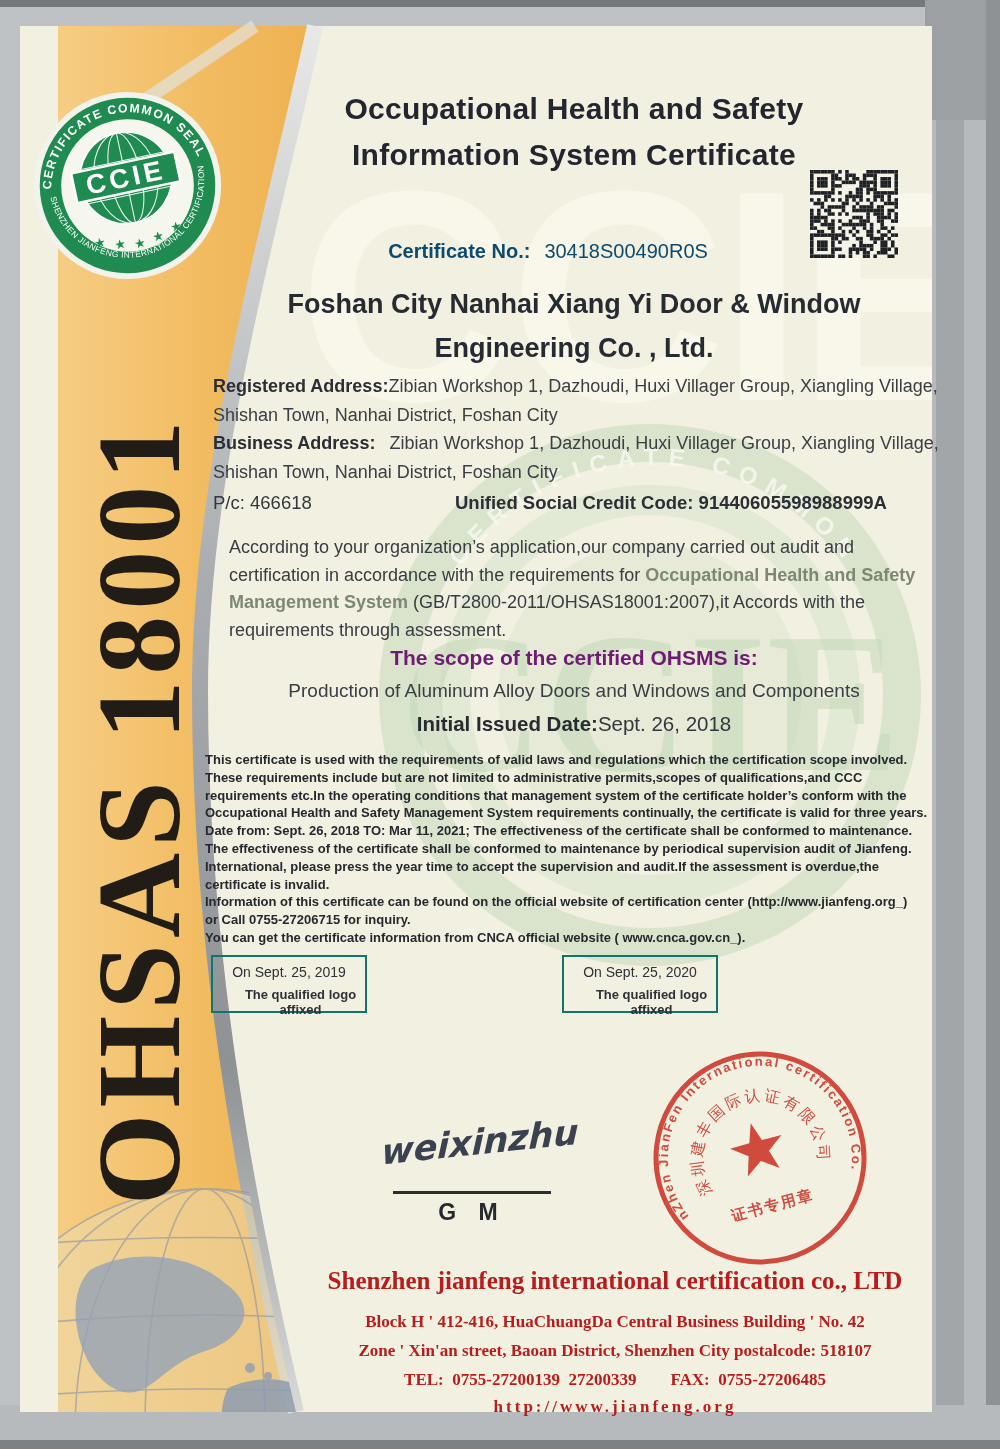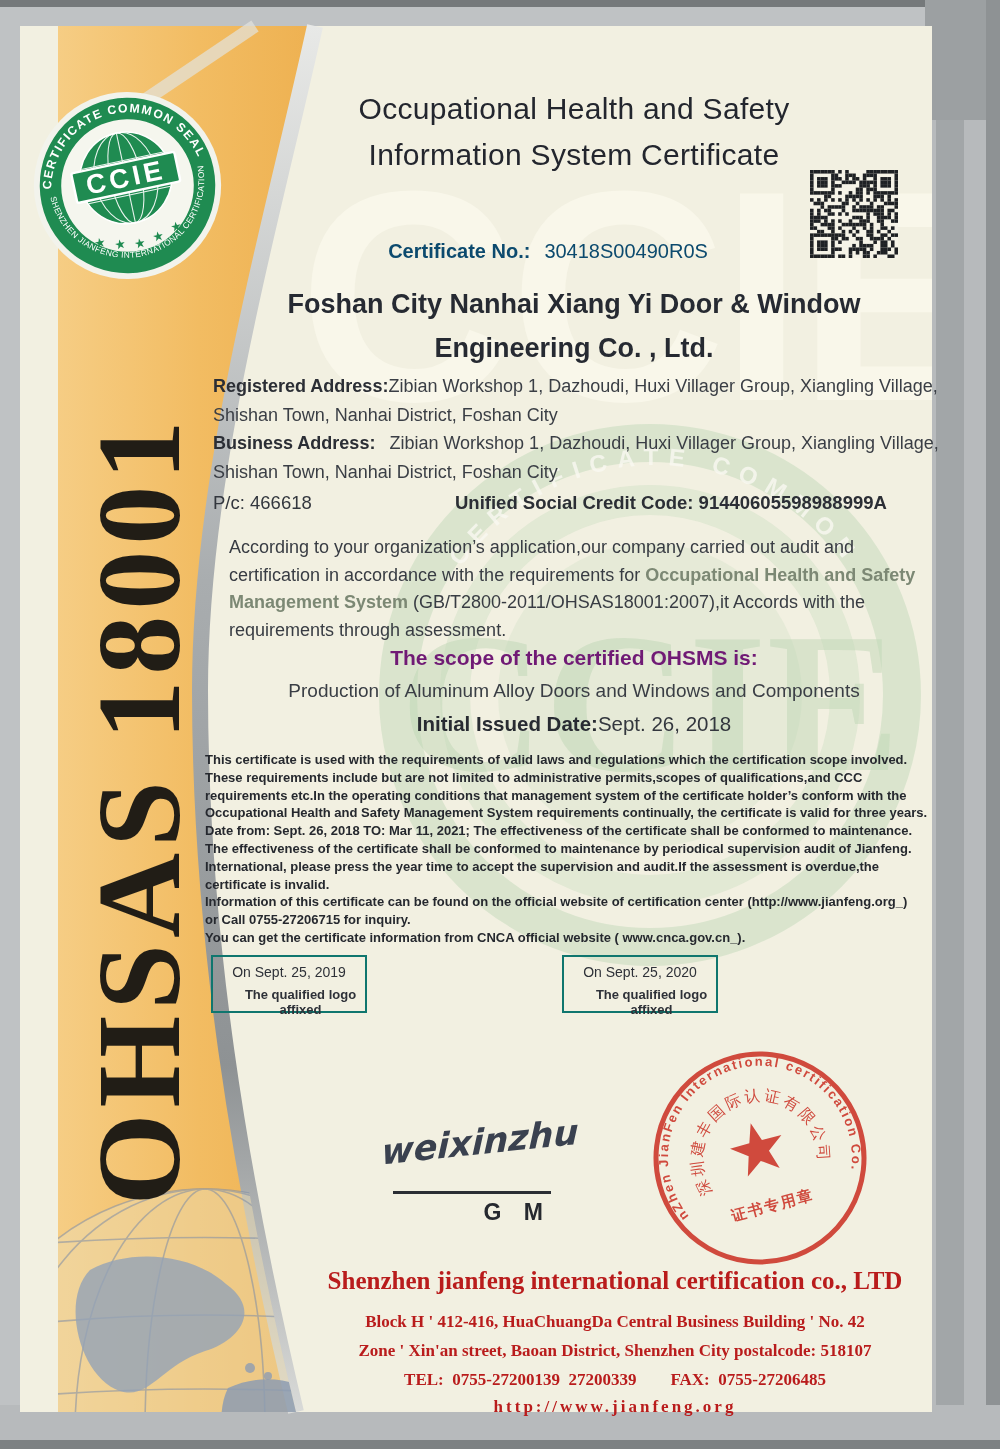--- a/index.html
+++ b/index.html
@@ -7,21 +7,21 @@
         font-family:"Liberation Sans","DejaVu Sans",sans-serif;background:#bfc2c4;}
   svg{display:block;}
   .bg{position:absolute;left:0;top:0;z-index:0;}
   .ohsas{position:absolute;left:-345px;top:735px;width:970px;height:150px;line-height:150px;
          z-index:2;transform:rotate(-90deg);text-align:center;
          font-family:"Liberation Serif","DejaVu Serif",serif;font-weight:700;
          font-size:118px;letter-spacing:6px;color:#211d16;}
   .ccie-logo{position:absolute;left:30px;top:88px;z-index:3;}
   .qr{position:absolute;left:810px;top:170px;z-index:3;}
   .title{position:absolute;left:213px;top:86px;width:722px;z-index:4;text-align:center;
-         font-size:30px;font-weight:400;color:#23262e;line-height:46px;letter-spacing:.3px;}
+         font-size:30px;font-weight:700;color:#23262e;line-height:46px;letter-spacing:.3px;}
   .certno{position:absolute;left:213px;top:240px;width:670px;z-index:4;text-align:center;
           font-size:20px;color:#0c4a6e;}
   .certno b{font-weight:700;margin-right:14px;}
   .company{position:absolute;left:213px;top:282px;width:722px;z-index:4;text-align:center;
            font-size:27px;font-weight:700;color:#262a32;line-height:44px;}
   .addr{position:absolute;left:213px;top:372px;width:726px;z-index:4;font-size:18px;
         line-height:28.5px;color:#3a3e45;}
   .addr b{color:#2b2e35;}
   .addr .gap{display:inline-block;width:14px;}
   .pcline{position:absolute;left:213px;top:492px;width:726px;z-index:4;font-size:18.5px;color:#33373e;}
@@ -40,21 +40,21 @@
              font-weight:600;line-height:17.8px;color:#25282e;white-space:pre;}
   .qbox{position:absolute;top:955px;width:152px;height:54px;z-index:4;border:2px solid #0f766e;
         text-align:center;color:#2e3138;}
   .qbox .d{font-size:14px;margin-top:7px;}
   .qbox .n{font-size:13px;font-weight:600;margin-top:7px;margin-left:23px;}
   .box1{left:211px;} .box2{left:562px;}
   .sig-hand{position:absolute;left:380px;top:1122px;width:200px;z-index:4;text-align:center;
             font-size:35px;font-style:italic;font-weight:600;color:#3a414f;
             transform:rotate(-6deg) skewX(-8deg);font-family:"DejaVu Sans",sans-serif;}
   .sig-line{position:absolute;left:393px;top:1191px;width:158px;height:3px;background:#2b2e34;z-index:4;}
-  .sig-role{position:absolute;left:393px;top:1199px;width:158px;z-index:4;text-align:right;
+  .sig-role{position:absolute;left:393px;top:1199px;width:158px;z-index:4;text-align:center;
             font-size:23px;font-weight:700;letter-spacing:8px;color:#26292f;}
   .stamp{position:absolute;left:650px;top:1048px;z-index:5;opacity:.9;mix-blend-mode:multiply;}
   .footer{position:absolute;left:295px;top:1266px;width:640px;z-index:4;text-align:center;
           font-family:"Liberation Serif","DejaVu Serif",serif;color:#b91c1c;}
   .footer .co{font-size:25px;font-weight:700;line-height:30px;}
   .footer .a1{font-size:17px;font-weight:700;margin-top:16px;}
   .footer .a2{font-size:17px;font-weight:700;margin-top:9px;}
   .footer .tf{font-size:17px;font-weight:700;margin-top:9px;white-space:pre;}
   .footer .web{font-size:17px;font-weight:700;margin-top:7px;letter-spacing:3px;}
 </style>

